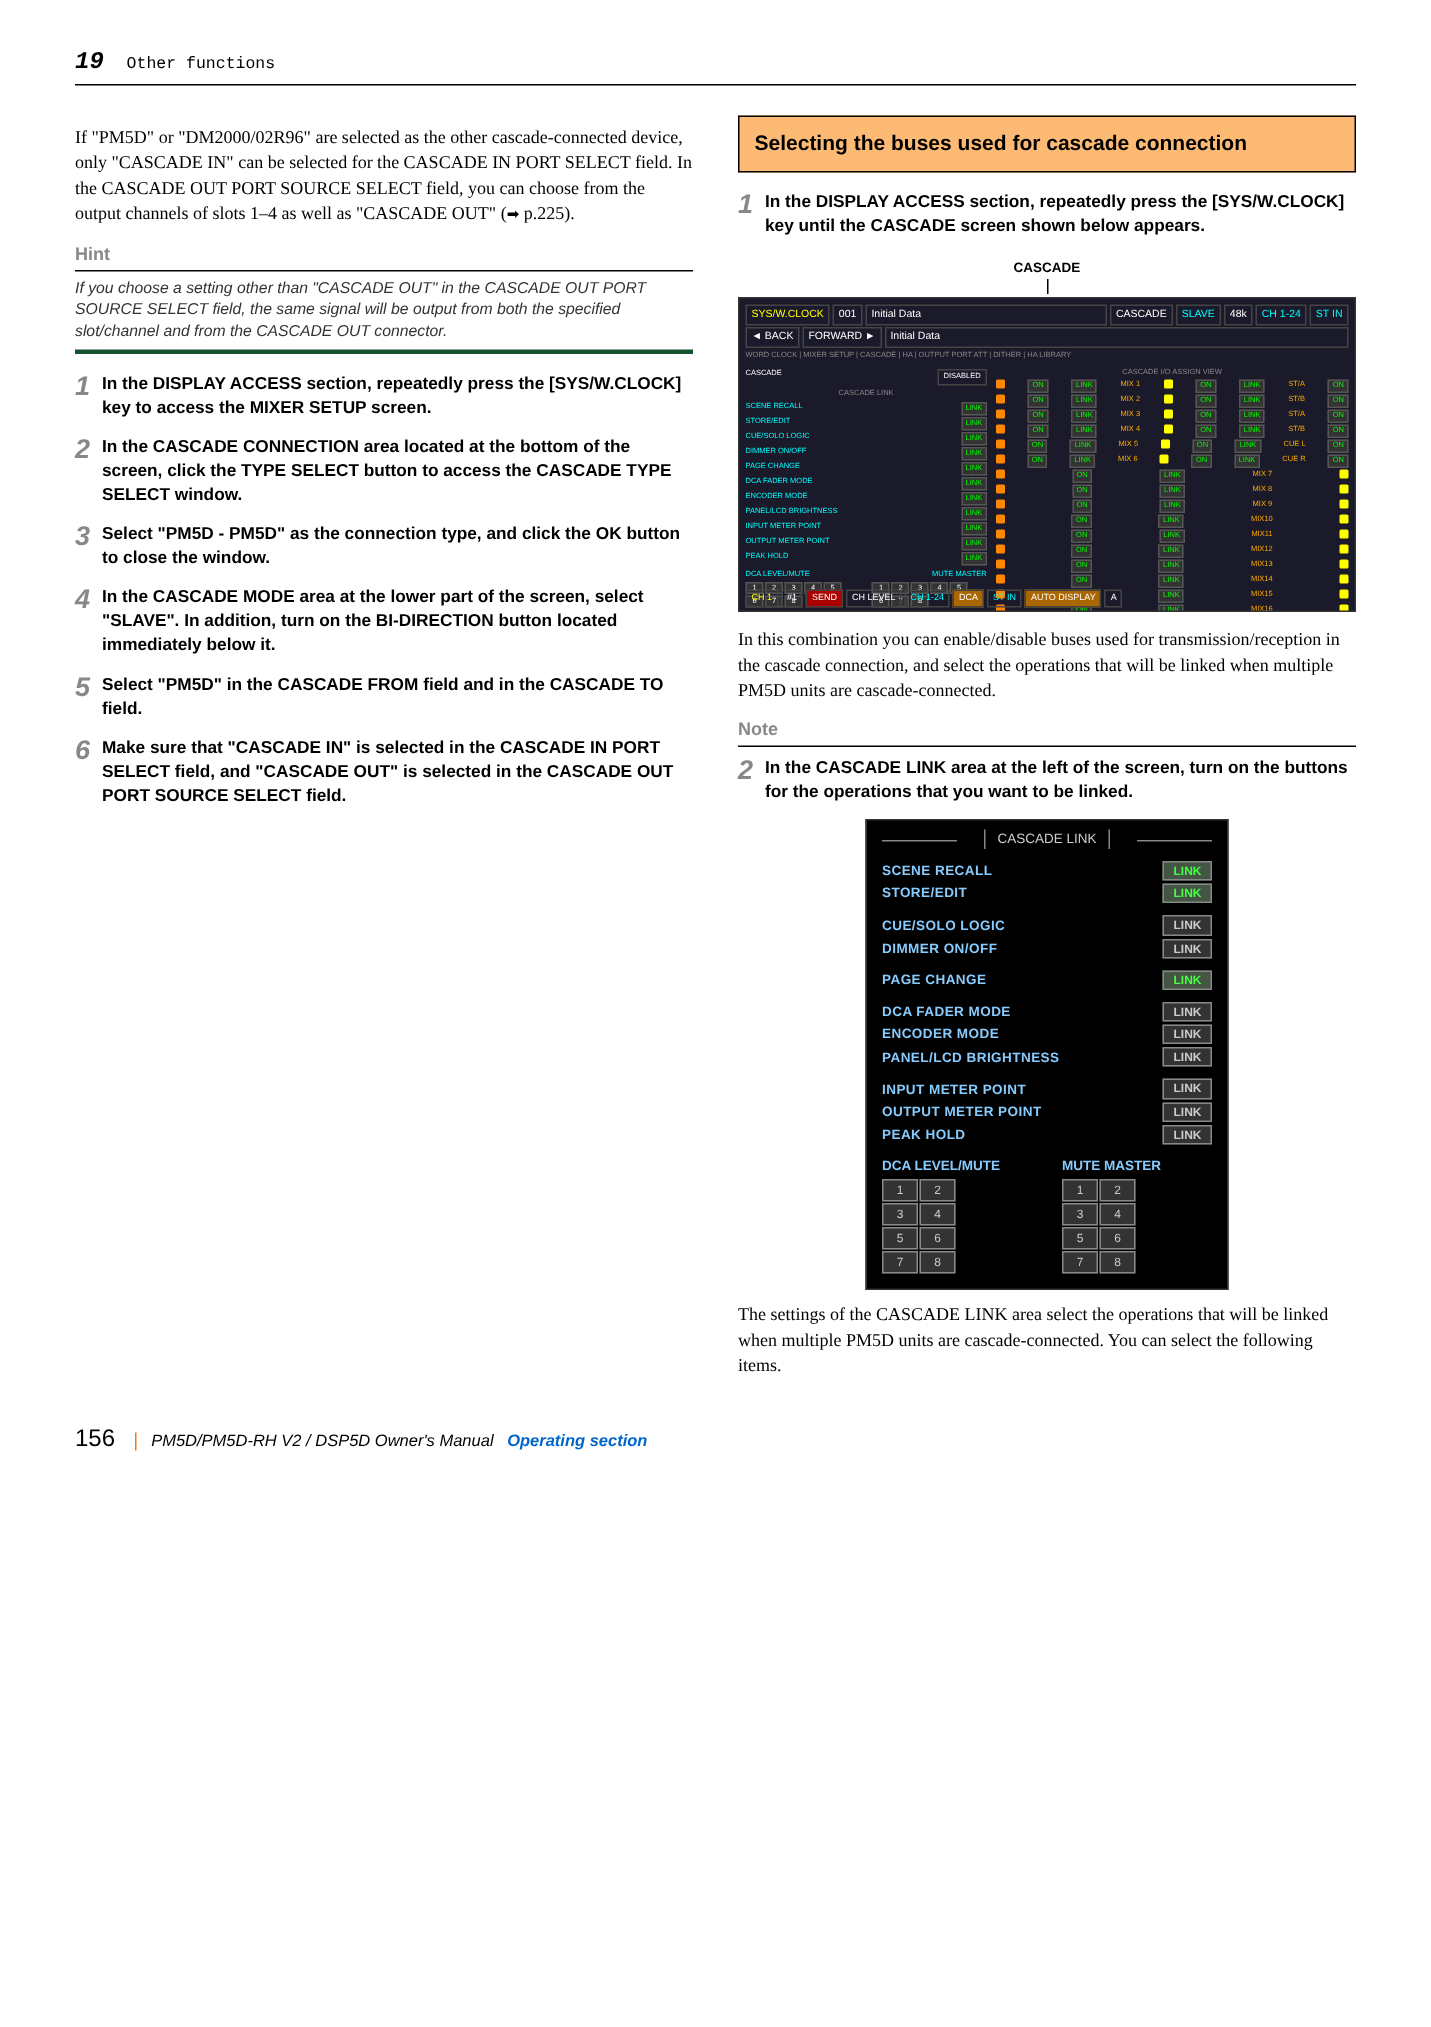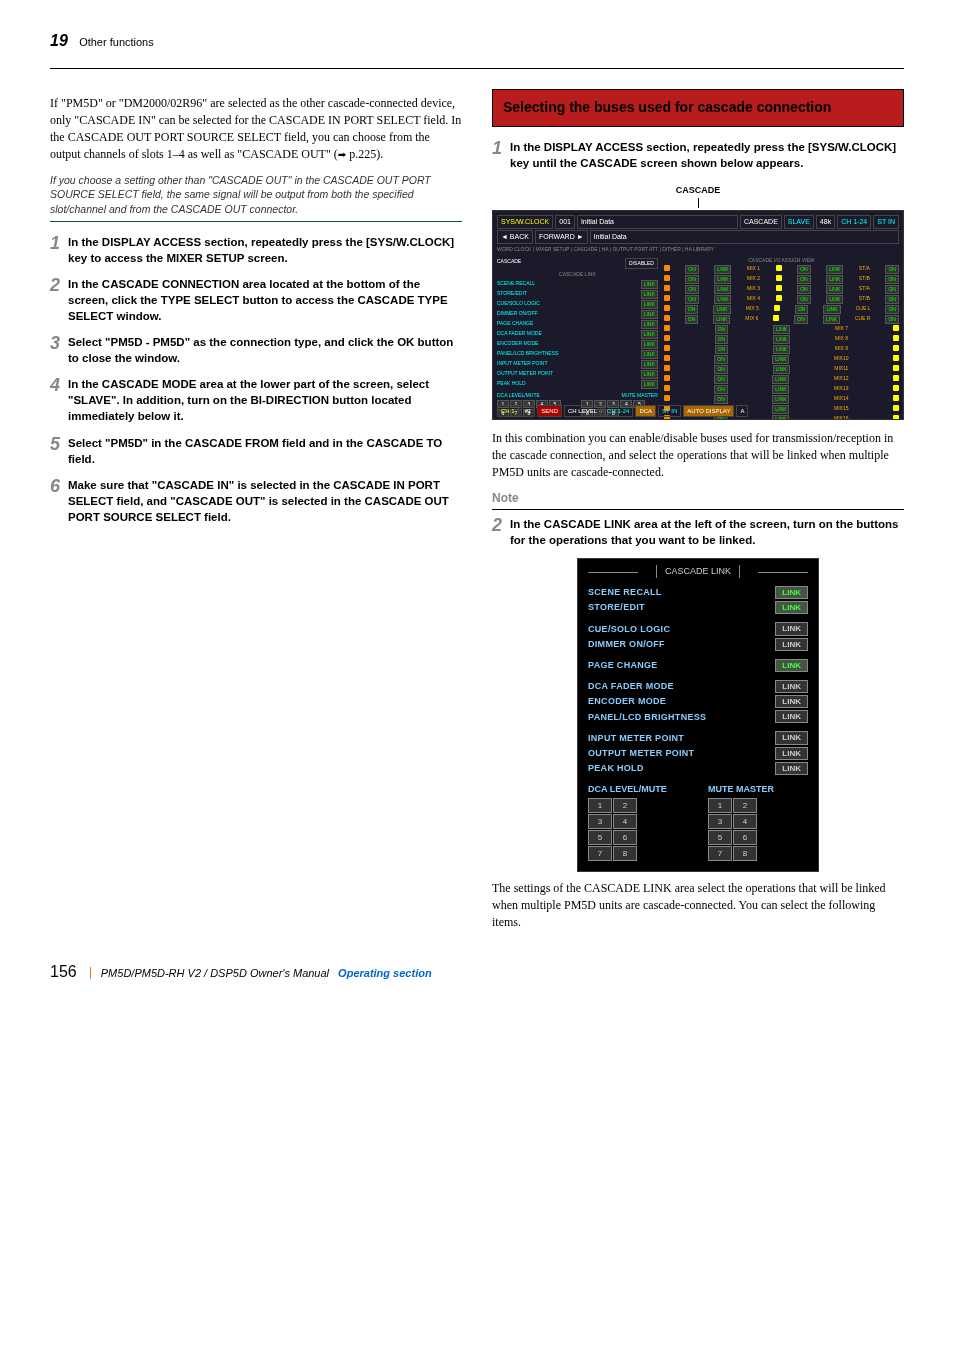--- a/index.html
+++ b/index.html
@@ -7,23 +7,23 @@
     font-size: 12px;
     line-height: 1.4;
     margin: 0;
     padding: 30px 50px;
     color: #000;
     background: #fff;
     width: 854px;
   }
   .page-header {
     border-bottom: 1px solid #000;
-    padding-bottom: 16px;
+    padding-bottom: 4px;
     margin-bottom: 20px;
-    font-family: Liberation Sans, sans-serif;
+    font-family: Liberation Mono, monospace;
   }
   .page-header .num {
     font-weight: bold;
     font-style: italic;
     font-size: 16px;
   }
   .page-header .sect {
     font-size: 11px;
     margin-left: 8px;
   }
@@ -43,21 +43,21 @@
     border-bottom: 1px solid #000;
     padding-bottom: 2px;
     margin-top: 10px;
   }
   .hint-body, .note-body {
     font-family: Arial, sans-serif;
     font-style: italic;
     font-size: 10.5px;
     color: #333;
     padding: 4px 0;
-    border-bottom: 1px solid #14532d;
+    border-bottom: 3px solid #14532d;
     margin-bottom: 12px;
   }
   .subhead {
     font-family: Arial, sans-serif;
     font-weight: bold;
     font-size: 13px;
     margin: 18px 0 10px 0;
   }
   .subhead .lead {
     margin-right: 4px;
@@ -76,21 +76,21 @@
     flex-shrink: 0;
     line-height: 1;
   }
   .step-body {
     font-family: Arial, sans-serif;
     font-weight: bold;
     font-size: 11.5px;
     flex: 1;
   }
   .section-title-box {
-    background: #b91c1c;
+    background: #fdba74;
     border: 1px solid #000;
     padding: 8px 10px;
     font-family: Arial, sans-serif;
     font-weight: bold;
     font-size: 14px;
     margin-bottom: 12px;
   }
   p {
     margin: 6px 0;
   }
@@ -306,20 +306,21 @@
   <span class="num">19</span>
   <span class="sect">Other functions</span>
 </div>
 
 <div class="columns">
 
   <div class="col">
     <p>
       <span>If "PM5D" or "DM2000/02R96" are selected as the other cascade-connected device, only "CASCADE IN" can be selected for the CASCADE IN PORT SELECT field. In the CASCADE OUT PORT SOURCE SELECT field, you can choose from the output channels of slots 1–4 as well as "CASCADE OUT" (</span><span class="arrow"></span><span> p.225).</span>
     </p>
+    <div class="hint-label">Hint</div>
     <div class="hint-body">If you choose a setting other than "CASCADE OUT" in the CASCADE OUT PORT SOURCE SELECT field, the same signal will be output from both the specified slot/channel and from the CASCADE OUT connector.</div>
 
 
     <div class="step">
       <div class="step-num">1</div>
       <div class="step-body">In the DISPLAY ACCESS section, repeatedly press the [SYS/W.CLOCK] key to access the MIXER SETUP screen.</div>
     </div>
     <div class="step">
       <div class="step-num">2</div>
       <div class="step-body">In the CASCADE CONNECTION area located at the bottom of the screen, click the TYPE SELECT button to access the CASCADE TYPE SELECT window.</div>

